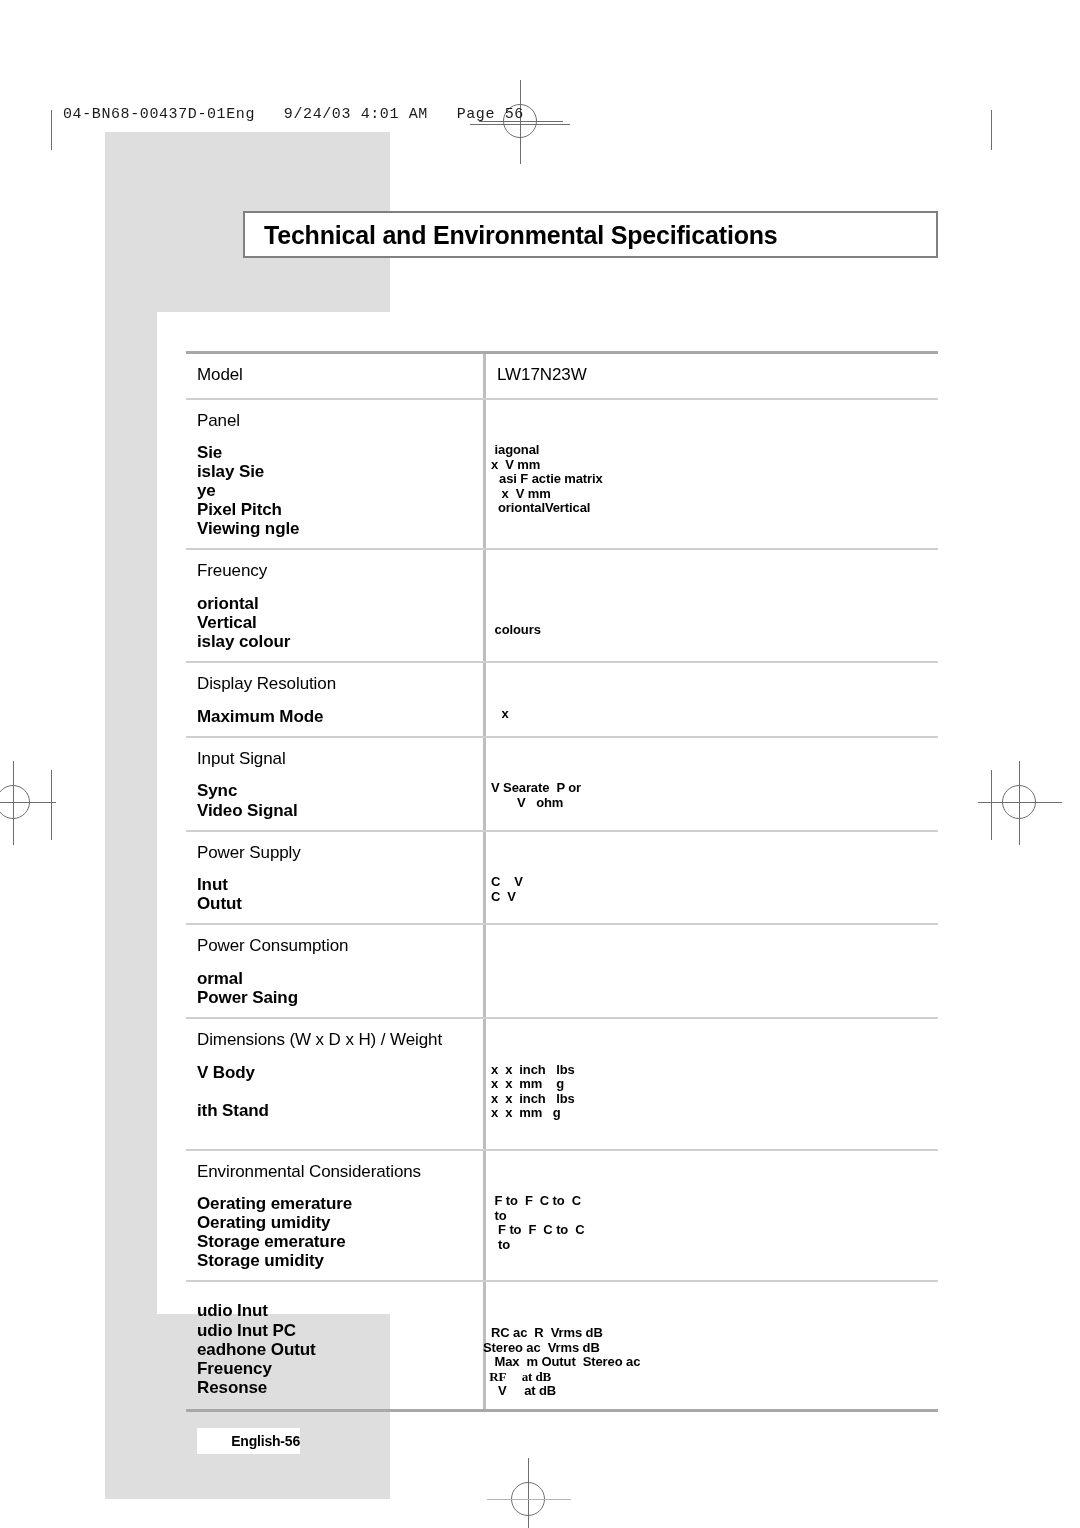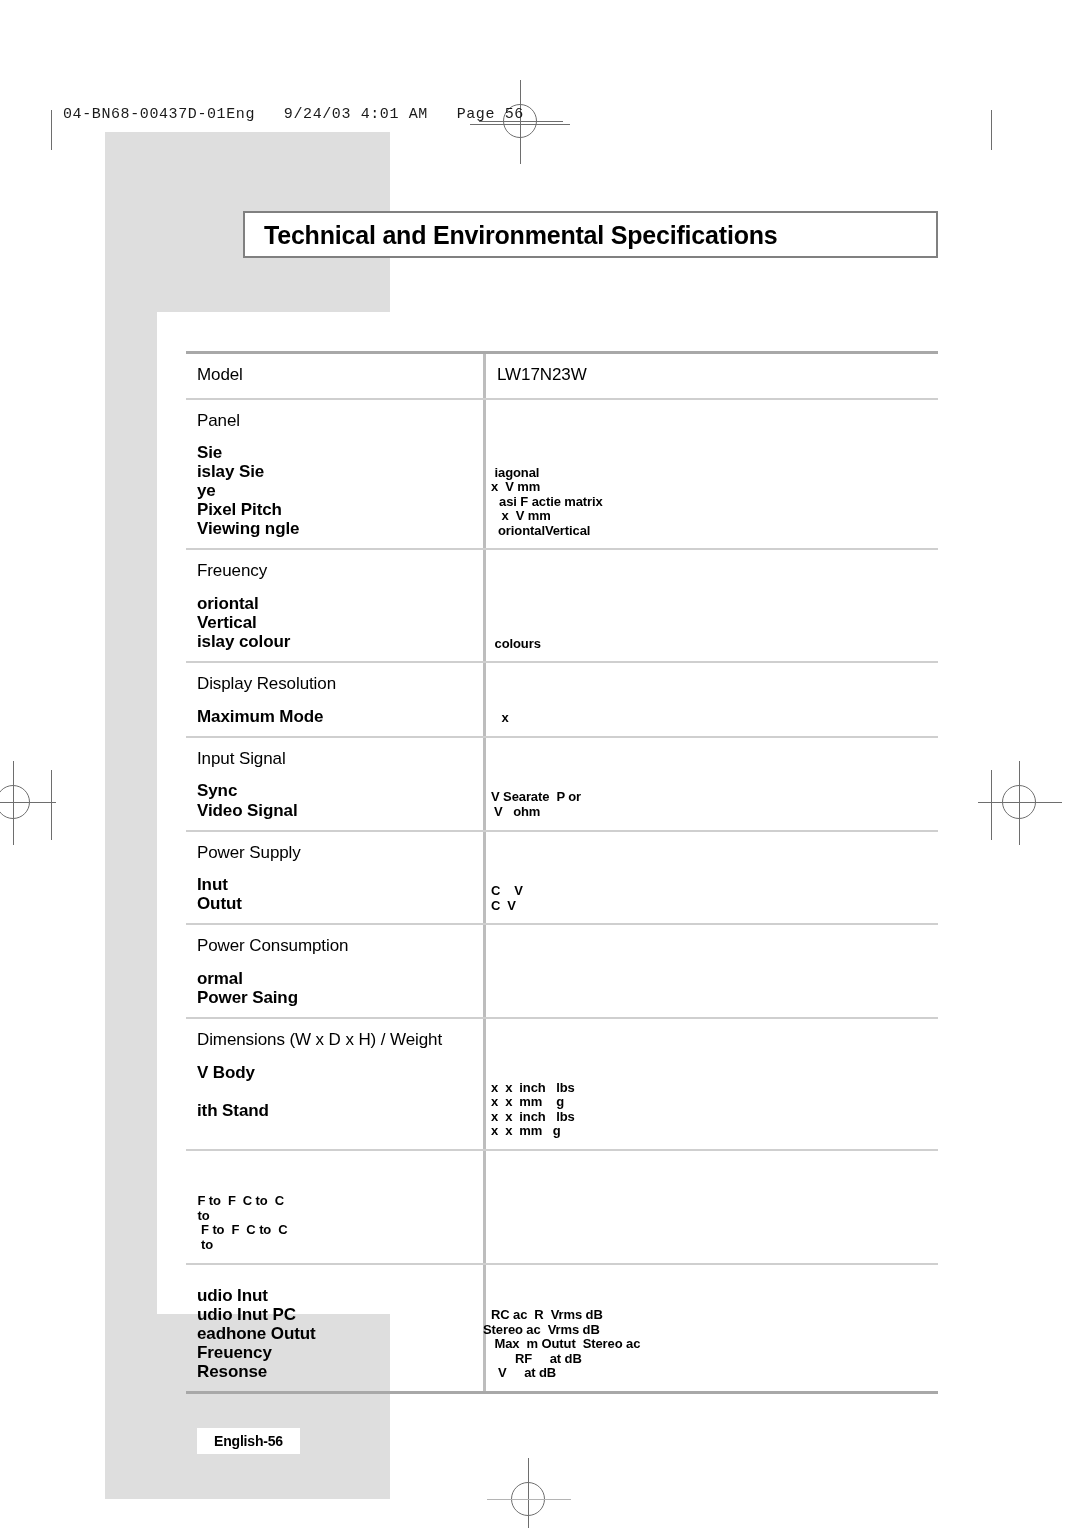--- a/index.html
+++ b/index.html
@@ -125,21 +125,21 @@
     height: 2px;
     background: #cfcfcf;
   }
   #spec-table .rule-bottom {
     height: 3px;
     background: #a8a8a8;
   }
   .spec-row {
     position: relative;
     display: flex;
-    align-items: flex-end;
+    align-items: flex-start;
   }
   .col-divider {
     position: absolute;
     left: 297px;
     top: 0;
     bottom: 0;
     width: 3px;
     background: #bdbdbd;
   }
   .col-label {
@@ -187,21 +187,21 @@
   
   #page-badge {
     position: absolute;
     left: 197px;
     top: 1428px;
     width: 103px;
     height: 26px;
     background: #ffffff;
     display: flex;
     align-items: center;
-    justify-content: center;
+    justify-content: flex-end;
   }
   #page-badge .badge-text {
     font-size: 14px;
     font-weight: bold;
     letter-spacing: -0.2px;
   }
 </style>
 </head>
 <body>
 
@@ -315,21 +315,21 @@
         <div class="col-label">
           <div class="group-title">Input Signal</div>
           <div class="spacer-line"></div>
           <div class="sub-label">Sync</div>
           <div class="sub-label">Video Signal</div>
         </div>
         <div class="col-value">
           <div class="group-title">&nbsp;</div>
           <div class="spacer-line"></div>
           <div class="val-line" style="padding-left: 8px;">V Searate  P or</div>
-          <div class="val-line" style="padding-left: 4px;">  V   ohm</div>
+          <div class="val-line" style="padding-left: 17px; margin-left: 10px;">  V   ohm</div>
         </div>
       </div>
       <div class="rule"></div>
       <div class="spec-row">
         <div class="col-divider"></div>
         <div class="col-label">
           <div class="group-title">Power Supply</div>
           <div class="spacer-line"></div>
           <div class="sub-label">Inut</div>
           <div class="sub-label">Outut</div>
@@ -373,20 +373,28 @@
           <div class="spacer-line"></div>
           <div class="val-line" style="padding-left: 8px;">x  x  inch   lbs</div>
           <div class="val-line" style="padding-left: 8px;">x  x  mm    g</div>
           <div class="val-line" style="padding-left: 8px;">x  x  inch   lbs</div>
           <div class="val-line" style="padding-left: 8px;">x  x  mm   g</div>
         </div>
       </div>
       <div class="rule"></div>
       <div class="spec-row">
         <div class="col-divider"></div>
+        <div class="col-label">
+          <div class="group-title">Environmental Considerations</div>
+          <div class="spacer-line"></div>
+          <div class="sub-label">Oerating emerature</div>
+          <div class="sub-label">Oerating umidity</div>
+          <div class="sub-label">Storage emerature</div>
+          <div class="sub-label">Storage umidity</div>
+        </div>
         <div class="col-value">
           <div class="group-title">&nbsp;</div>
           <div class="spacer-line"></div>
           <div class="val-line" style="padding-left: 8px;"> F to  F  C to  C</div>
           <div class="val-line" style="padding-left: 8px;"> to</div>
           <div class="val-line" style="padding-left: 8px;">  F to  F  C to  C</div>
           <div class="val-line" style="padding-left: 8px;">  to</div>
         </div>
       </div>
       <div class="rule"></div>
@@ -399,21 +407,21 @@
           <div class="sub-label">eadhone Outut</div>
           <div class="sub-label">Freuency</div>
           <div class="sub-label">Resonse</div>
         </div>
         <div class="col-value">
           <div class="group-title">&nbsp;</div>
           <div class="spacer-line"></div>
           <div class="val-line" style="padding-left: 8px;">RC ac  R  Vrms dB</div>
           <div class="val-line" style="padding-left: 0;">Stereo ac  Vrms dB</div>
           <div class="val-line" style="padding-left: 8px;"> Max  m Outut  Stereo ac</div>
-          <div class="val-line" style="padding-left: 25px;">  RF     at dB</div>
+          <div class="val-line" style="padding-left: 0; font-family: Liberation Serif, serif;">  RF     at dB</div>
           <div class="val-line" style="padding-left: 8px;">  V     at dB</div>
         </div>
       </div>
       <div class="rule-bottom"></div>
     </div>
 
   <div id="page-badge">
     <span class="badge-text">English-56</span>
   </div>
 

